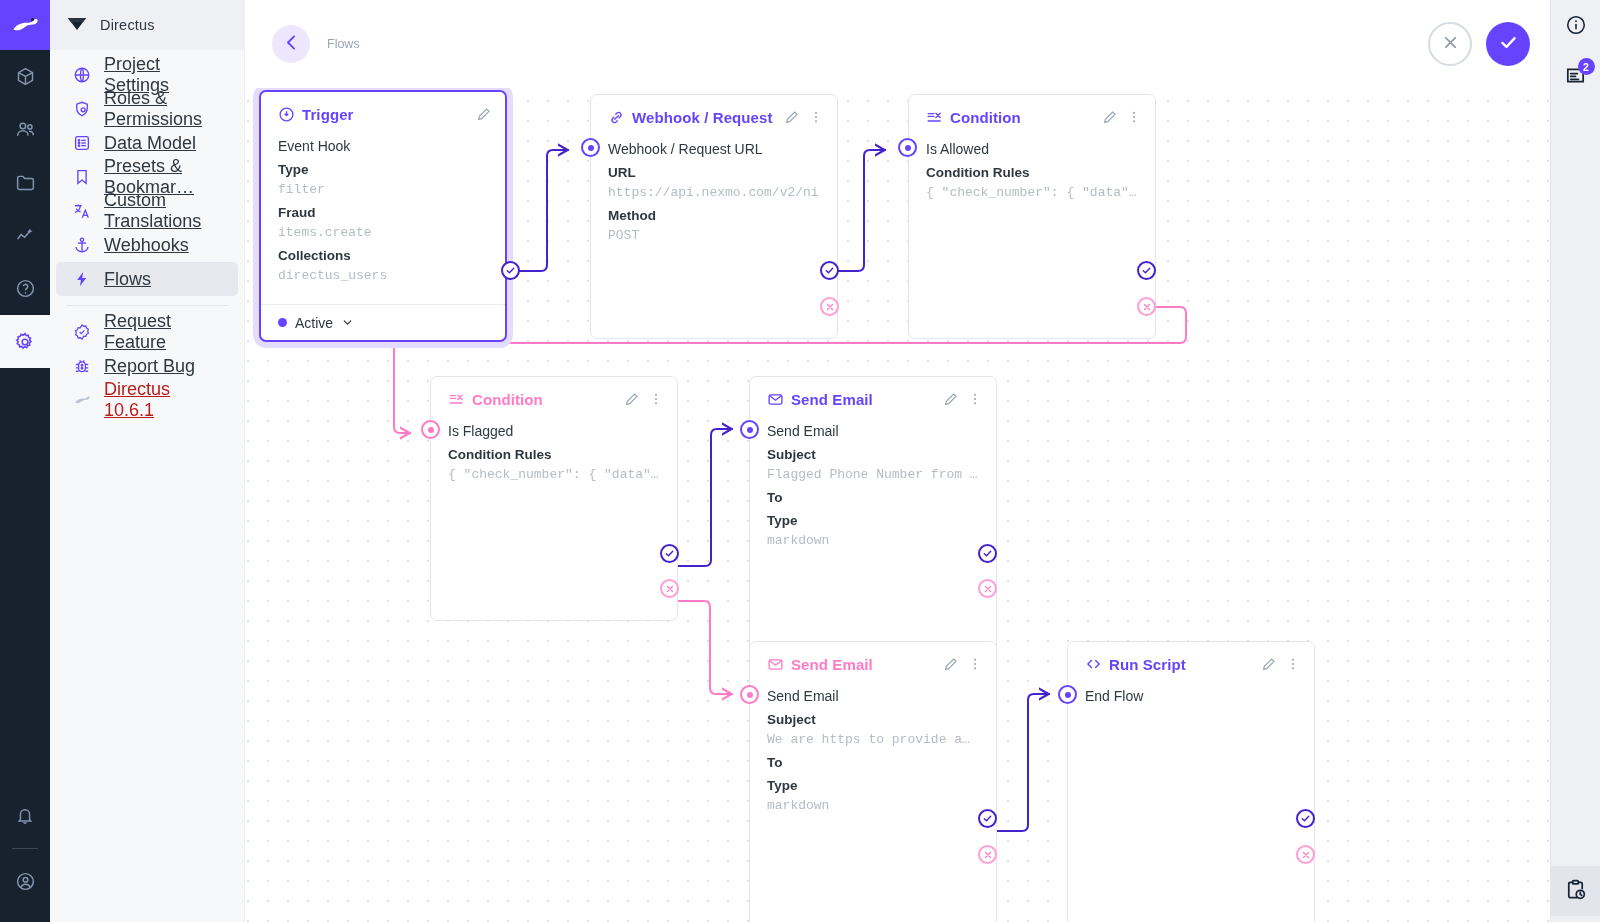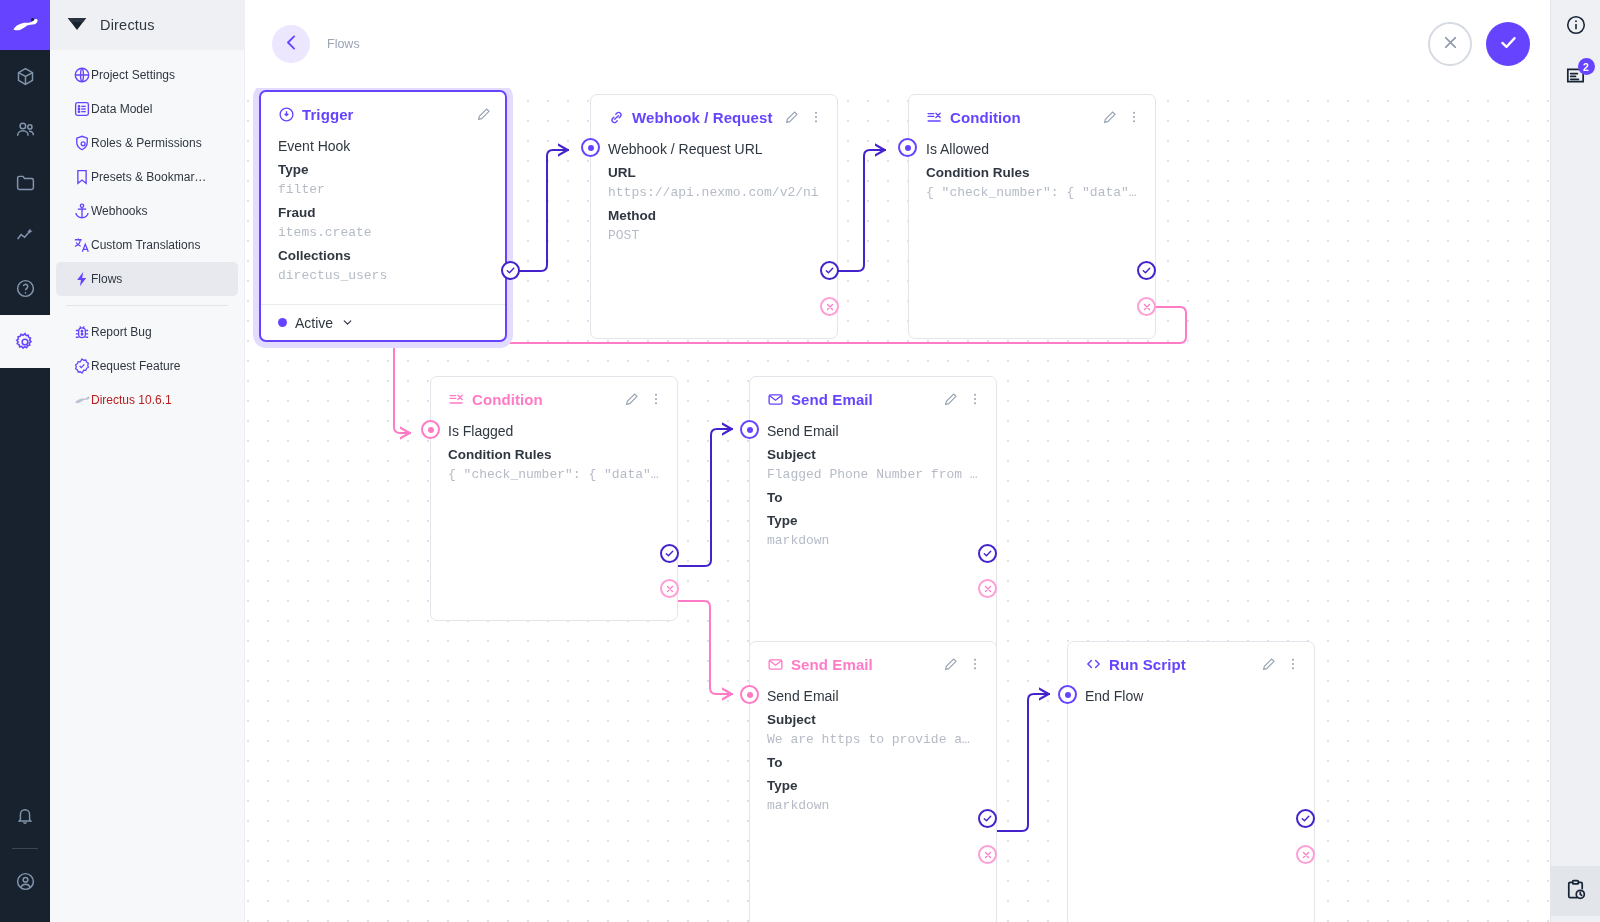--- a/index.html
+++ b/index.html
@@ -38,23 +38,23 @@
     background: #f7f8fa; border-right: 1px solid #eceef1;
     display: flex; flex-direction: column;
   }
   .nav-header {
     height: 50px; display: flex; align-items: center; gap: 12px;
     padding: 0 16px; background: #eef0f3;
   }
   .nav-header .title { font-size: 14.5px; color: #2f3741; letter-spacing: .2px; }
   .nav-list { padding-top: 8px; }
   .nav-item {
-    height: 34px; display: flex; align-items: center; 
+    height: 34px; display: flex; align-items: center; gap: 13px;
     padding: 0 16px; margin: 0 6px; border-radius: 5px;
-    color: #2f3741; font-size: 12px; cursor: pointer;
+    color: #2f3741; font-size: 18px; cursor: pointer; text-decoration: underline;
   }
   .nav-item .ico { width: 19px; height: 19px; display: flex; align-items: center; justify-content: center; color: #6644ff; flex: 0 0 19px; }
   .nav-item.selected { background: #e7e9ee; }
   .nav-item.muted { color: #b91c1c; }
   .nav-item.muted .ico { color: #bcc5d1; }
   .nav-sep { height: 1px; background: #e2e5ea; margin: 9px 16px; }
 
   
   .main { position: relative; flex: 1 1 auto; height: 922px; background: #fff; overflow: hidden; }
   .topbar {
@@ -249,104 +249,104 @@
             <circle cx="12" cy="12" r="9"></circle>
               <path d="M3 12h18M12 3c2.6 2.6 2.6 15.4 0 18M12 3c-2.6 2.6-2.6 15.4 0 18"></path>
           </svg>
         </span>
         <span>Project Settings</span>
       </div>
 
       <div class="nav-item">
         <span class="ico">
           <svg width="18" height="18" viewBox="0 0 24 24" fill="none" stroke="currentColor" stroke-width="1.8">
+            <path d="M12 3l7 2.6v5.3c0 4.6-3 8-7 10.1-4-2.1-7-5.5-7-10.1V5.6z"></path>
+            <circle cx="13.5" cy="13" r="2.6"></circle>
+          </svg>
+        </span>
+        <span>Roles &amp; Permissions</span>
+      </div>
+
+      <div class="nav-item">
+        <span class="ico">
+          <svg width="18" height="18" viewBox="0 0 24 24" fill="none" stroke="currentColor" stroke-width="1.8">
             <rect x="3.5" y="3.5" width="17" height="17" rx="2.4"></rect>
             <circle cx="8" cy="8.5" r=".9" fill="currentColor"></circle>
               <path d="M11 8.5h6"></path>
             <circle cx="8" cy="12" r=".9" fill="currentColor"></circle>
               <path d="M11 12h6"></path>
             <circle cx="8" cy="15.5" r=".9" fill="currentColor"></circle>
               <path d="M11 15.5h6"></path>
           </svg>
         </span>
         <span>Data Model</span>
       </div>
 
       <div class="nav-item">
         <span class="ico">
           <svg width="18" height="18" viewBox="0 0 24 24" fill="none" stroke="currentColor" stroke-width="1.8">
-            <path d="M12 3l7 2.6v5.3c0 4.6-3 8-7 10.1-4-2.1-7-5.5-7-10.1V5.6z"></path>
-            <circle cx="13.5" cy="13" r="2.6"></circle>
-          </svg>
-        </span>
-        <span>Roles &amp; Permissions</span>
+            <path d="M6.5 3.5h11v17l-5.5-4.4-5.5 4.4z"></path>
+          </svg>
+        </span>
+        <span>Presets &amp; Bookmar…</span>
       </div>
 
       <div class="nav-item">
         <span class="ico">
-          <svg width="18" height="18" viewBox="0 0 24 24" fill="none" stroke="currentColor" stroke-width="1.8">
-            <path d="M6.5 3.5h11v17l-5.5-4.4-5.5 4.4z"></path>
-          </svg>
-        </span>
-        <span>Presets &amp; Bookmar…</span>
+          <svg width="18" height="18" viewBox="0 0 24 24" fill="none" stroke="currentColor" stroke-width="1.7">
+            <path d="M2.5 5h9M7 3.2v1.8M9.6 5c0 4-3.1 7.5-7 8.8M4.2 8.6c1.2 2.3 3.4 4 6 4.8"></path>
+            <path d="M12.4 21l4-10 4 10M13.9 17.8h5"></path>
+          </svg>
+        </span>
+        <span>Custom Translations</span>
       </div>
 
       <div class="nav-item">
         <span class="ico">
           <svg width="18" height="18" viewBox="0 0 24 24" fill="none" stroke="currentColor" stroke-width="1.8">
             <circle cx="12" cy="5" r="2.2"></circle>
               <path d="M12 7.2V21"></path>
               <path d="M6.5 9.5h11"></path>
             <path d="M4 14.5c0 3.6 3.6 6.5 8 6.5s8-2.9 8-6.5"></path>
           </svg>
         </span>
         <span>Webhooks</span>
       </div>
 
-      <div class="nav-item">
-        <span class="ico">
-          <svg width="18" height="18" viewBox="0 0 24 24" fill="none" stroke="currentColor" stroke-width="1.7">
-            <path d="M2.5 5h9M7 3.2v1.8M9.6 5c0 4-3.1 7.5-7 8.8M4.2 8.6c1.2 2.3 3.4 4 6 4.8"></path>
-            <path d="M12.4 21l4-10 4 10M13.9 17.8h5"></path>
-          </svg>
-        </span>
-        <span>Custom Translations</span>
-      </div>
-
       <div class="nav-item selected">
         <span class="ico">
           <svg width="18" height="18" viewBox="0 0 24 24" fill="currentColor">
             <path d="M13.6 2.5L5.5 13.4h5.1l-1.3 8.1 8.2-11h-5.2z"></path>
           </svg>
         </span>
         <span>Flows</span>
       </div>
 
       <div class="nav-sep"></div>
+
+      <div class="nav-item">
+        <span class="ico">
+          <svg width="18" height="18" viewBox="0 0 24 24" fill="none" stroke="currentColor" stroke-width="1.7">
+            <path d="M12 2.6l2.3 1.7 2.8-.3 1 2.7 2.4 1.5-.9 2.7.9 2.7-2.4 1.5-1 2.7-2.8-.3L12 21.4l-2.3-1.7-2.8.3-1-2.7L3.5 15.8l.9-2.7-.9-2.7 2.4-1.5 1-2.7 2.8.3z"></path>
+            <path d="M8.9 12.1l2.1 2.1 4.1-4.3"></path>
+          </svg>
+        </span>
+        <span>Request Feature</span>
+      </div>
 
       <div class="nav-item">
         <span class="ico">
           <svg width="18" height="18" viewBox="0 0 24 24" fill="none" stroke="currentColor" stroke-width="1.7">
             <rect x="7.5" y="6.5" width="9" height="13" rx="4.5"></rect>
             <path d="M9 4.5l1.4 2M15 4.5l-1.4 2M3.8 10h3.7M16.5 10h3.7M3.8 14.5h3.7M16.5 14.5h3.7M3.8 19h3.7M16.5 19h3.7"></path>
             <circle cx="12" cy="11" r="1" fill="currentColor"></circle>
               <circle cx="12" cy="15" r="1" fill="currentColor"></circle>
           </svg>
         </span>
         <span>Report Bug</span>
-      </div>
-
-      <div class="nav-item">
-        <span class="ico">
-          <svg width="18" height="18" viewBox="0 0 24 24" fill="none" stroke="currentColor" stroke-width="1.7">
-            <path d="M12 2.6l2.3 1.7 2.8-.3 1 2.7 2.4 1.5-.9 2.7.9 2.7-2.4 1.5-1 2.7-2.8-.3L12 21.4l-2.3-1.7-2.8.3-1-2.7L3.5 15.8l.9-2.7-.9-2.7 2.4-1.5 1-2.7 2.8.3z"></path>
-            <path d="M8.9 12.1l2.1 2.1 4.1-4.3"></path>
-          </svg>
-        </span>
-        <span>Request Feature</span>
       </div>
 
       <div class="nav-item muted">
         <span class="ico">
           <svg width="18" height="14" viewBox="0 0 32 24" fill="currentColor">
             <path d="M4 17c3 1 6 1 9-1 2-1 4-3 7-4 3-1 6 0 8-2 1-1 2-3 1-4-1-1-3 0-4 1-1 1-1 2-3 2-3 1-6 0-9 1-4 1-7 3-9 6z"></path>
           </svg>
         </span>
         <span>Directus 10.6.1</span>
       </div>

